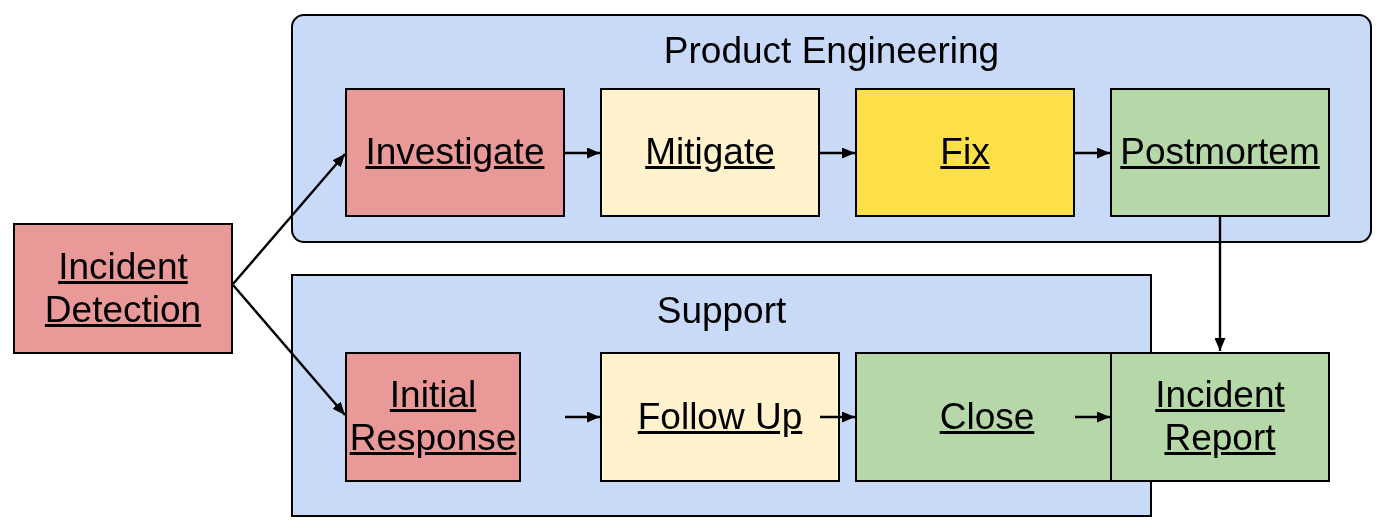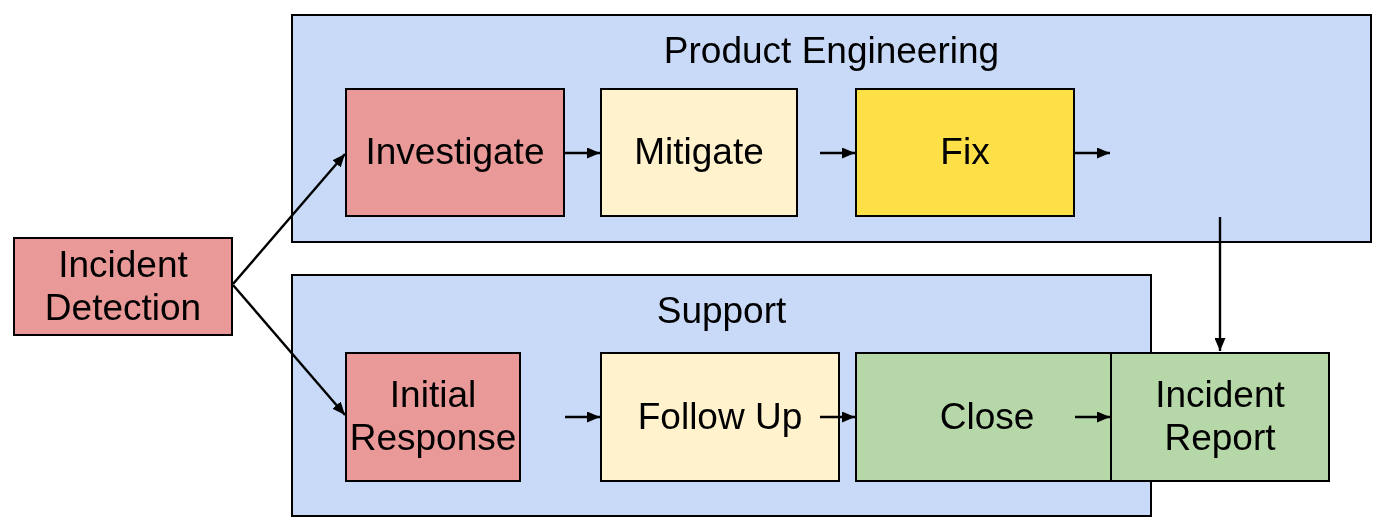--- a/index.html
+++ b/index.html
@@ -34,54 +34,56 @@
     border: 2px solid #000000;
     display: flex;
     align-items: center;
     justify-content: center;
     text-align: center;
     font-size: 37px;
     line-height: 1.15;
     color: #000000;
     padding: 0 6px;
     z-index: 2;
+    text-decoration: underline;
   }
   svg.arrows {
     position: absolute;
     left: 0;
     top: 0;
     z-index: 5;
     pointer-events: none;
   }
   svg.arrows line {
     stroke: #000000;
     stroke-width: 2.4;
   }
 </style>
 </head>
 <body>
 
 <div class="canvas">
 
-  <div class="lane" style="left: 291px; top: 14px; width: 1081px; height: 229px; background-color: rgb(201, 218, 248);">
+  <div class="lane" style="left: 291px; top: 14px; width: 1081px; height: 229px; background-color: rgb(201, 218, 248); border-radius: 13px;">
     <div class="lane-title">Product Engineering</div>
   </div>
 
   <div class="lane" style="left: 291px; top: 274px; width: 861px; height: 243px; background-color: rgb(201, 218, 248);">
     <div class="lane-title">Support</div>
   </div>
 
-  <div class="node" style="left: 13px; top: 237px; width: 220px; height: 99px; background-color: rgb(234, 153, 153);">Incident Detection</div>
+  <div class="node" style="left: 13px; top: 223px; width: 220px; height: 131px; background-color: rgb(234, 153, 153);">Incident Detection</div>
 
   <div class="node" style="left: 345px; top: 88px; width: 220px; height: 129px; background-color: rgb(234, 153, 153);">Investigate</div>
 
-  <div class="node" style="left: 600px; top: 88px; width: 198px; height: 129px; background-color: rgb(255, 242, 204);">Mitigate</div>
+  <div class="node" style="left: 600px; top: 88px; width: 220px; height: 129px; background-color: rgb(255, 242, 204);">Mitigate</div>
 
   <div class="node" style="left: 855px; top: 88px; width: 220px; height: 129px; background-color: #fde047;">Fix</div>
 
+  <div class="node" style="left: 1110px; top: 88px; width: 220px; height: 129px; background-color: rgb(182, 215, 168);">Postmortem</div>
 
   <div class="node" style="left: 345px; top: 352px; width: 176px; height: 130px; background-color: rgb(234, 153, 153);">Initial Response</div>
 
   <div class="node" style="left: 600px; top: 352px; width: 240px; height: 130px; background-color: rgb(255, 242, 204);">Follow Up</div>
 
   <div class="node" style="left: 855px; top: 352px; width: 264px; height: 130px; background-color: rgb(182, 215, 168);">Close</div>
 
   <div class="node" style="left: 1110px; top: 352px; width: 220px; height: 130px; background-color: rgb(182, 215, 168);">Incident Report</div>
 
   <svg class="arrows" width="1386" height="526" viewBox="0 0 1386 526">

